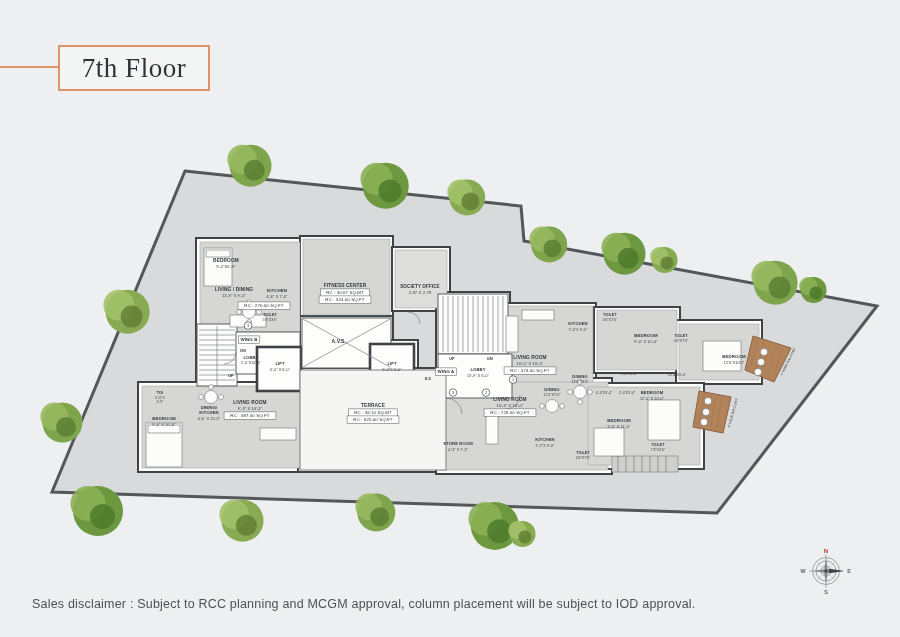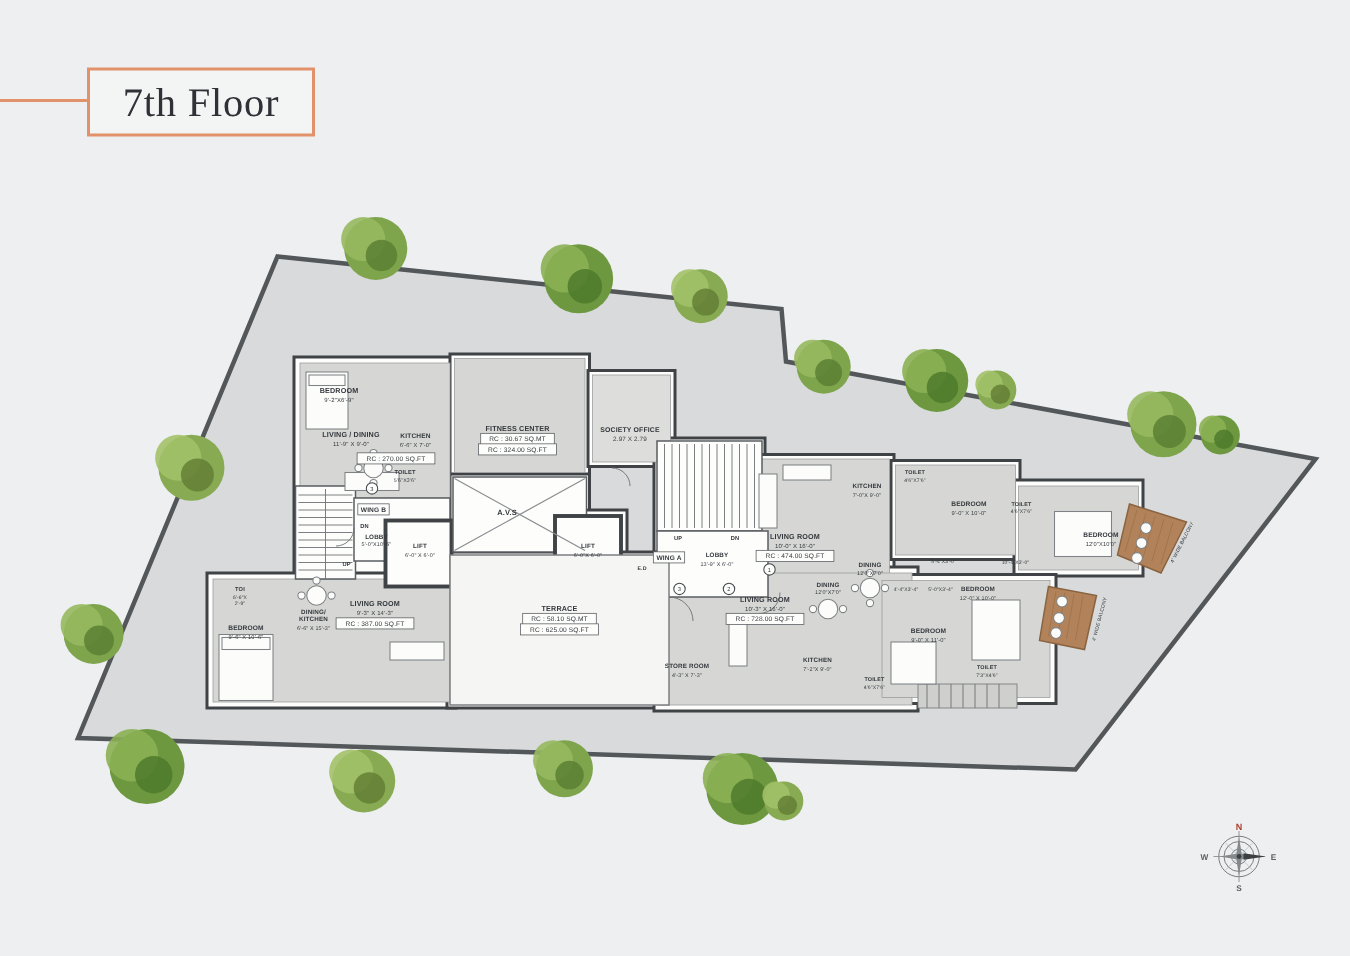--- a/index.html
+++ b/index.html
@@ -506,13 +506,14 @@
       <text class="cmp" x="0" y="23">S</text>
       <text class="cmp" x="-23" y="2">W</text>
     </g>
   </svg>
 
   <div class="title-line"></div>
   <div class="title-box">
     <span>7th Floor</span>
   </div>
 
+  <div class="disclaimer">Sales disclaimer : Subject to RCC planning and MCGM approval, column placement will be subject to IOD approval.</div>
 </div>
 
 </body></html>

